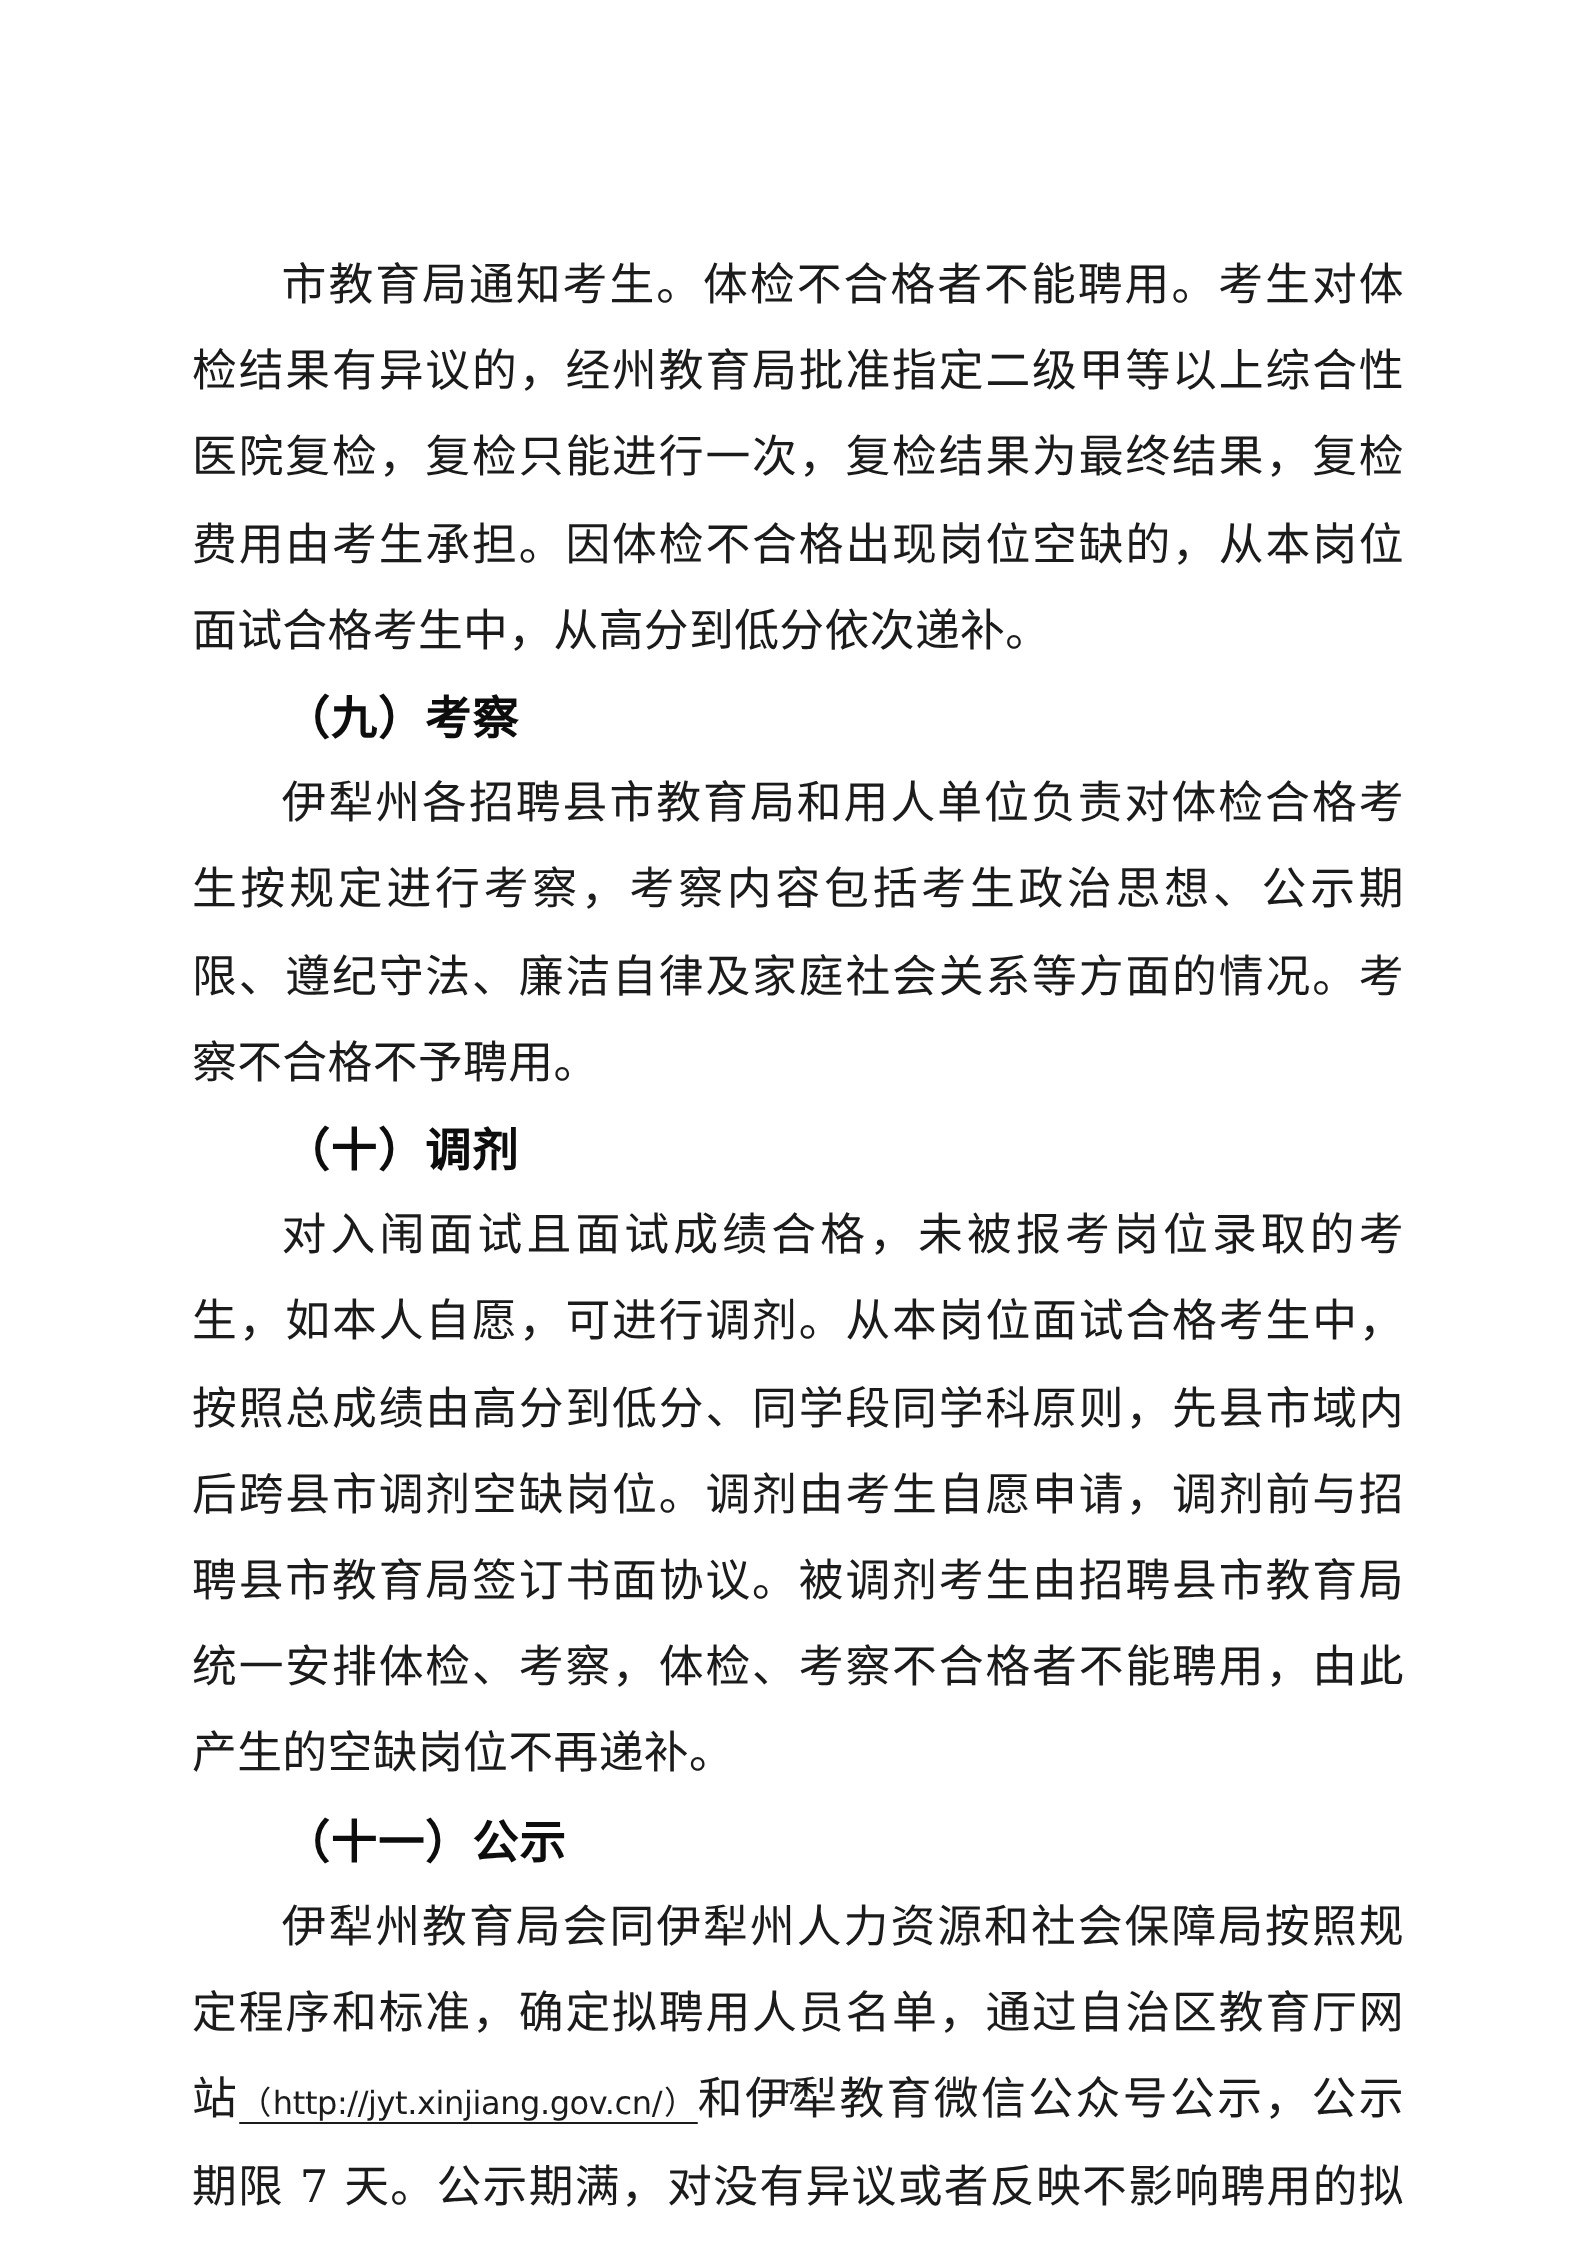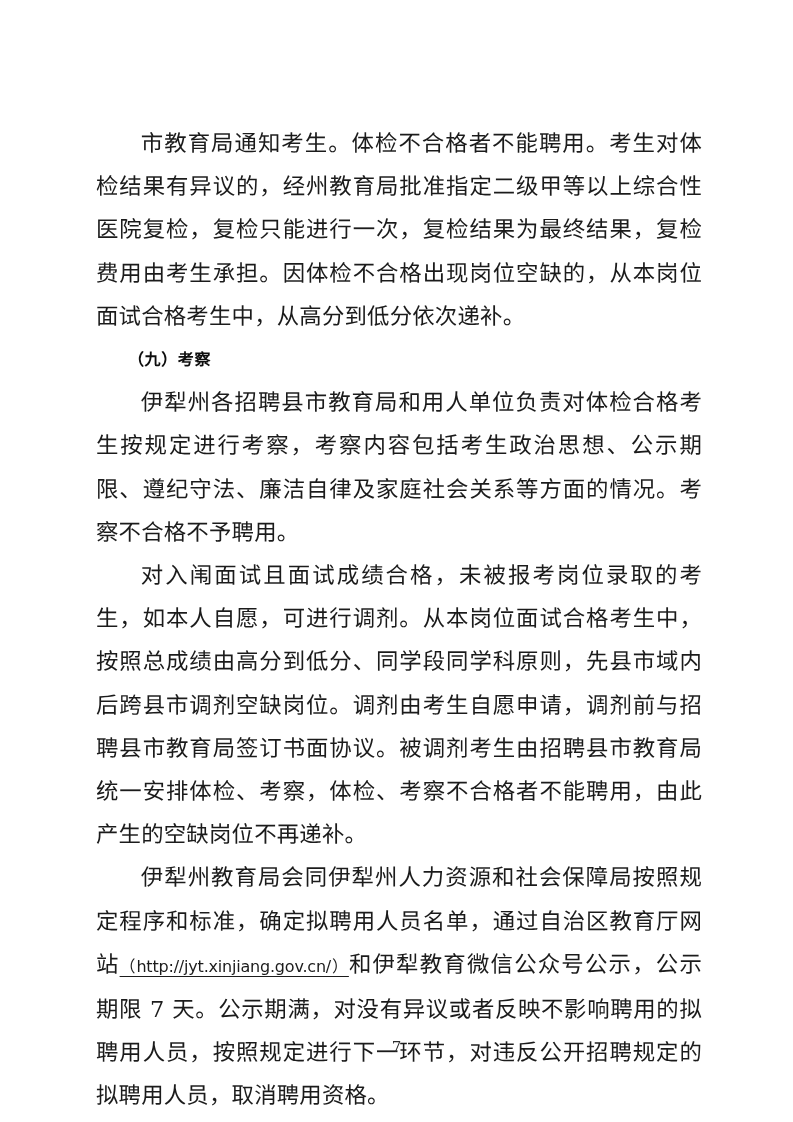--- a/index.html
+++ b/index.html
@@ -32,21 +32,21 @@
     text-align: justify;
     text-justify: inter-character;
     text-indent: 2em;
     margin: 0;
     letter-spacing: 0.2px;
     word-break: break-all;
     -webkit-font-smoothing: antialiased;
   }
   .heading {
     font-family: "DejaVu Serif", "Liberation Serif", serif;
-    font-size: 16px;
+    font-size: 23px;
     line-height: 43.2px;
     color: #0d0d0d;
     font-weight: bold;
     text-indent: 2em;
     margin: 0;
     letter-spacing: 0.6px;
   }
   .url {
     font-family: "DejaVu Sans", "Liberation Sans", sans-serif;
     font-size: 16px;
@@ -71,23 +71,25 @@
 <div class="page">
 
   <div class="content">
 
     <p class="para">市教育局通知考生。体检不合格者不能聘用。考生对体检结果有异议的，经州教育局批准指定二级甲等以上综合性医院复检，复检只能进行一次，复检结果为最终结果，复检费用由考生承担。因体检不合格出现岗位空缺的，从本岗位面试合格考生中，从高分到低分依次递补。</p>
 
     <p class="heading">（九）考察</p>
 
     <p class="para">伊犁州各招聘县市教育局和用人单位负责对体检合格考生按规定进行考察，考察内容包括考生政治思想、公示期限、遵纪守法、廉洁自律及家庭社会关系等方面的情况。考察不合格不予聘用。</p>
 
+    <p class="heading">（十）调剂</p>
 
     <p class="para">对入闱面试且面试成绩合格，未被报考岗位录取的考生，如本人自愿，可进行调剂。从本岗位面试合格考生中，按照总成绩由高分到低分、同学段同学科原则，先县市域内后跨县市调剂空缺岗位。调剂由考生自愿申请，调剂前与招聘县市教育局签订书面协议。被调剂考生由招聘县市教育局统一安排体检、考察，体检、考察不合格者不能聘用，由此产生的空缺岗位不再递补。</p>
 
+    <p class="heading">（十一）公示</p>
 
     <p class="para"><span>伊犁州教育局会同伊犁州人力资源和社会保障局按照规定程序和标准，确定拟聘用人员名单，通过自治区教育厅网站</span><span class="url">（http://jyt.xinjiang.gov.cn/）</span><span>和伊犁教育微信公众号公示，公示期限 7 天。公示期满，对没有异议或者反映不影响聘用的拟聘用人员，按照规定进行下一环节，对违反公开招聘规定的拟聘用人员，取消聘用资格。</span></p>
 
   </div>
 
   <div class="page-number">7</div>
 
 </div>
 
 </body></html>

